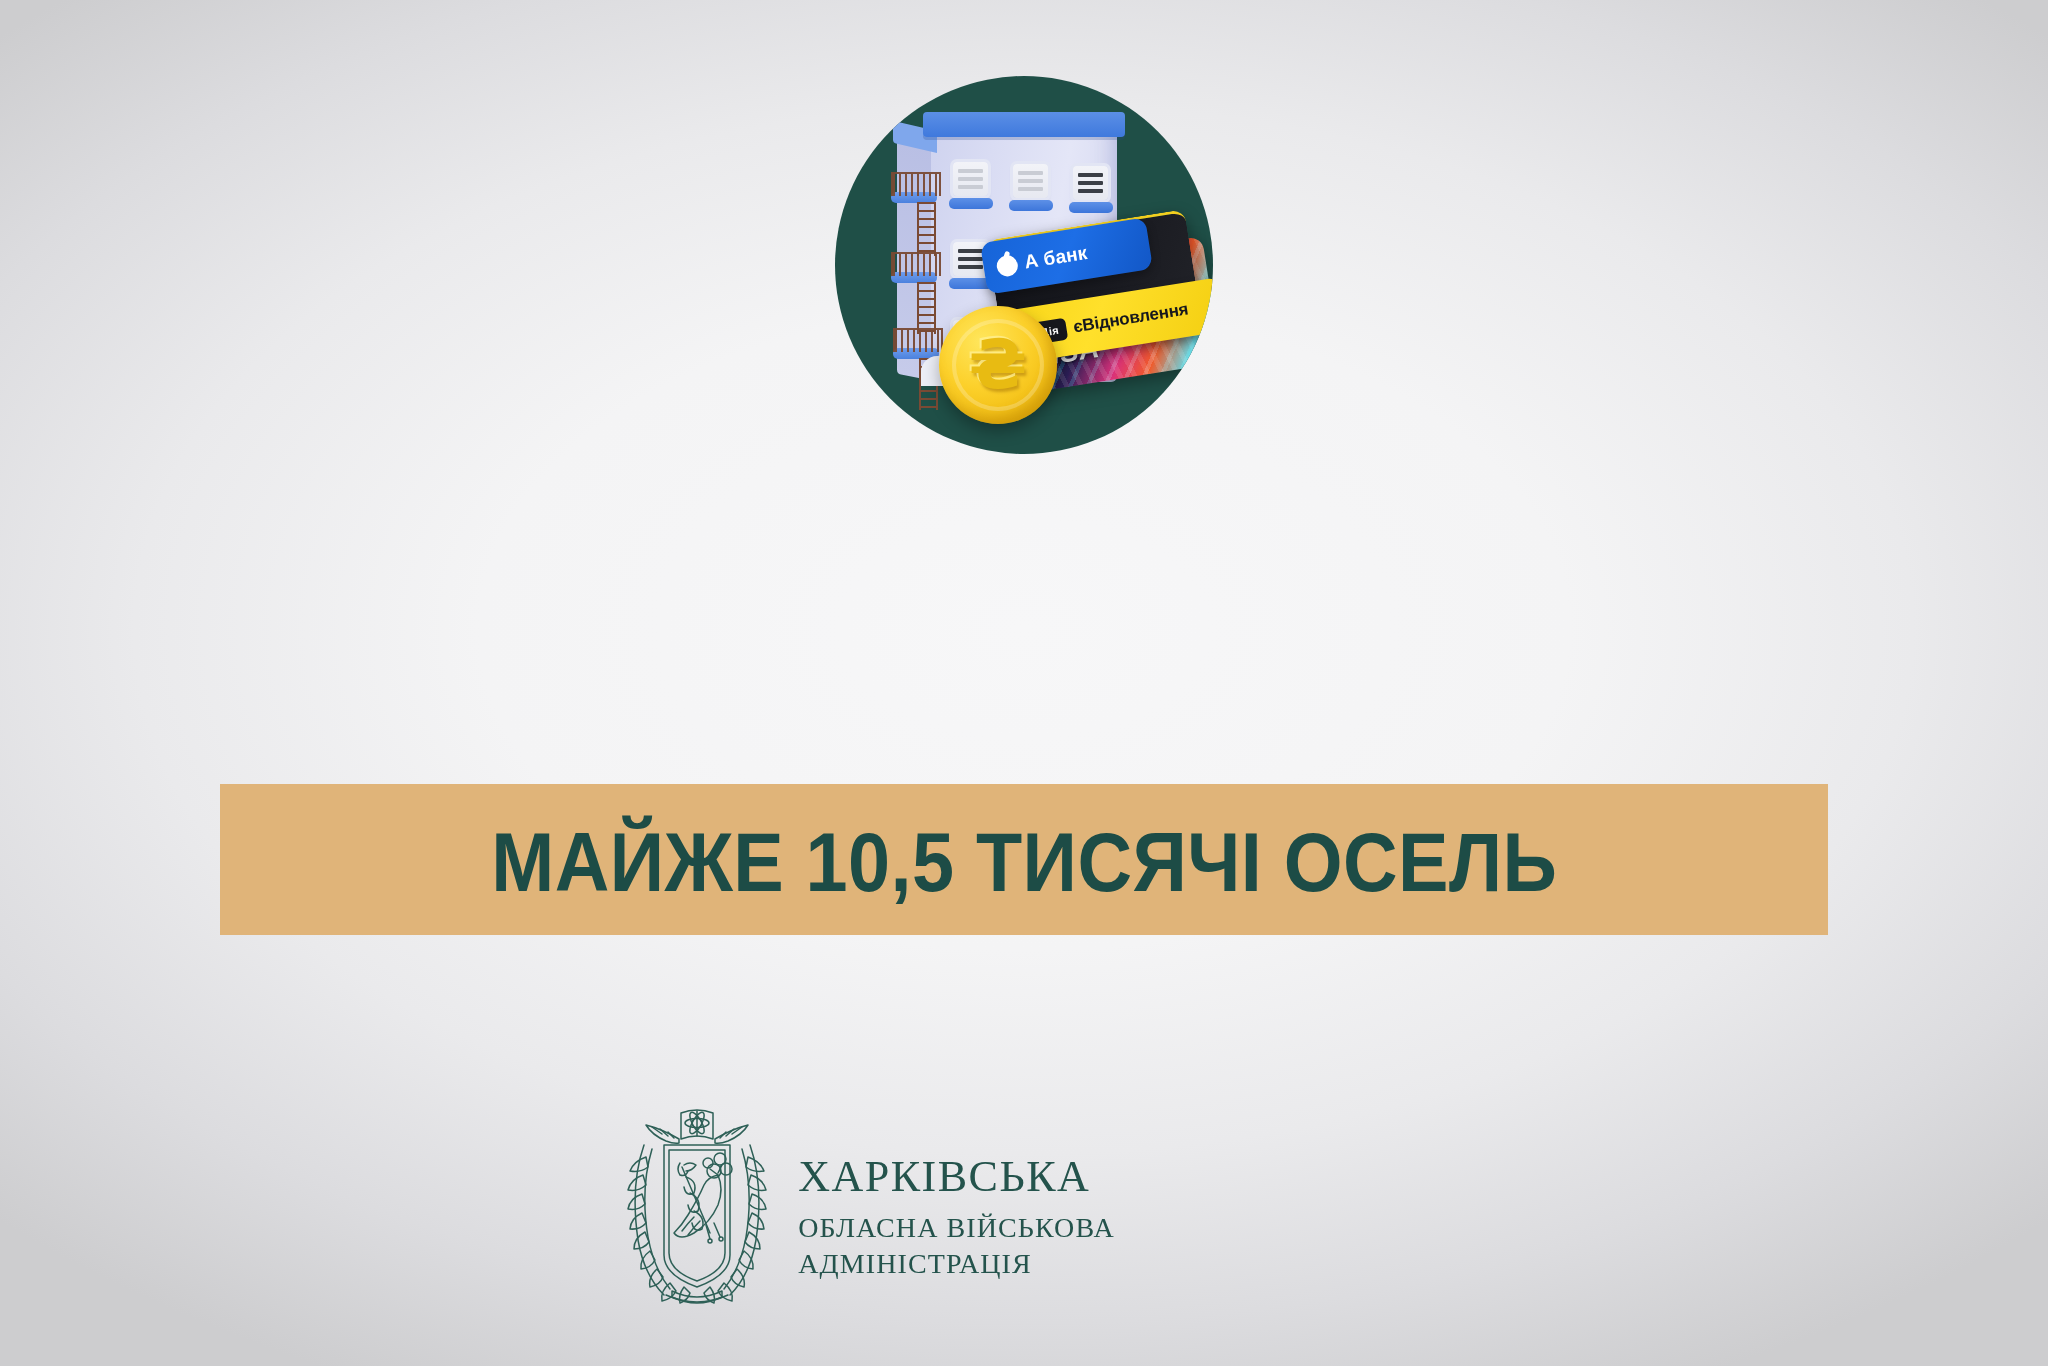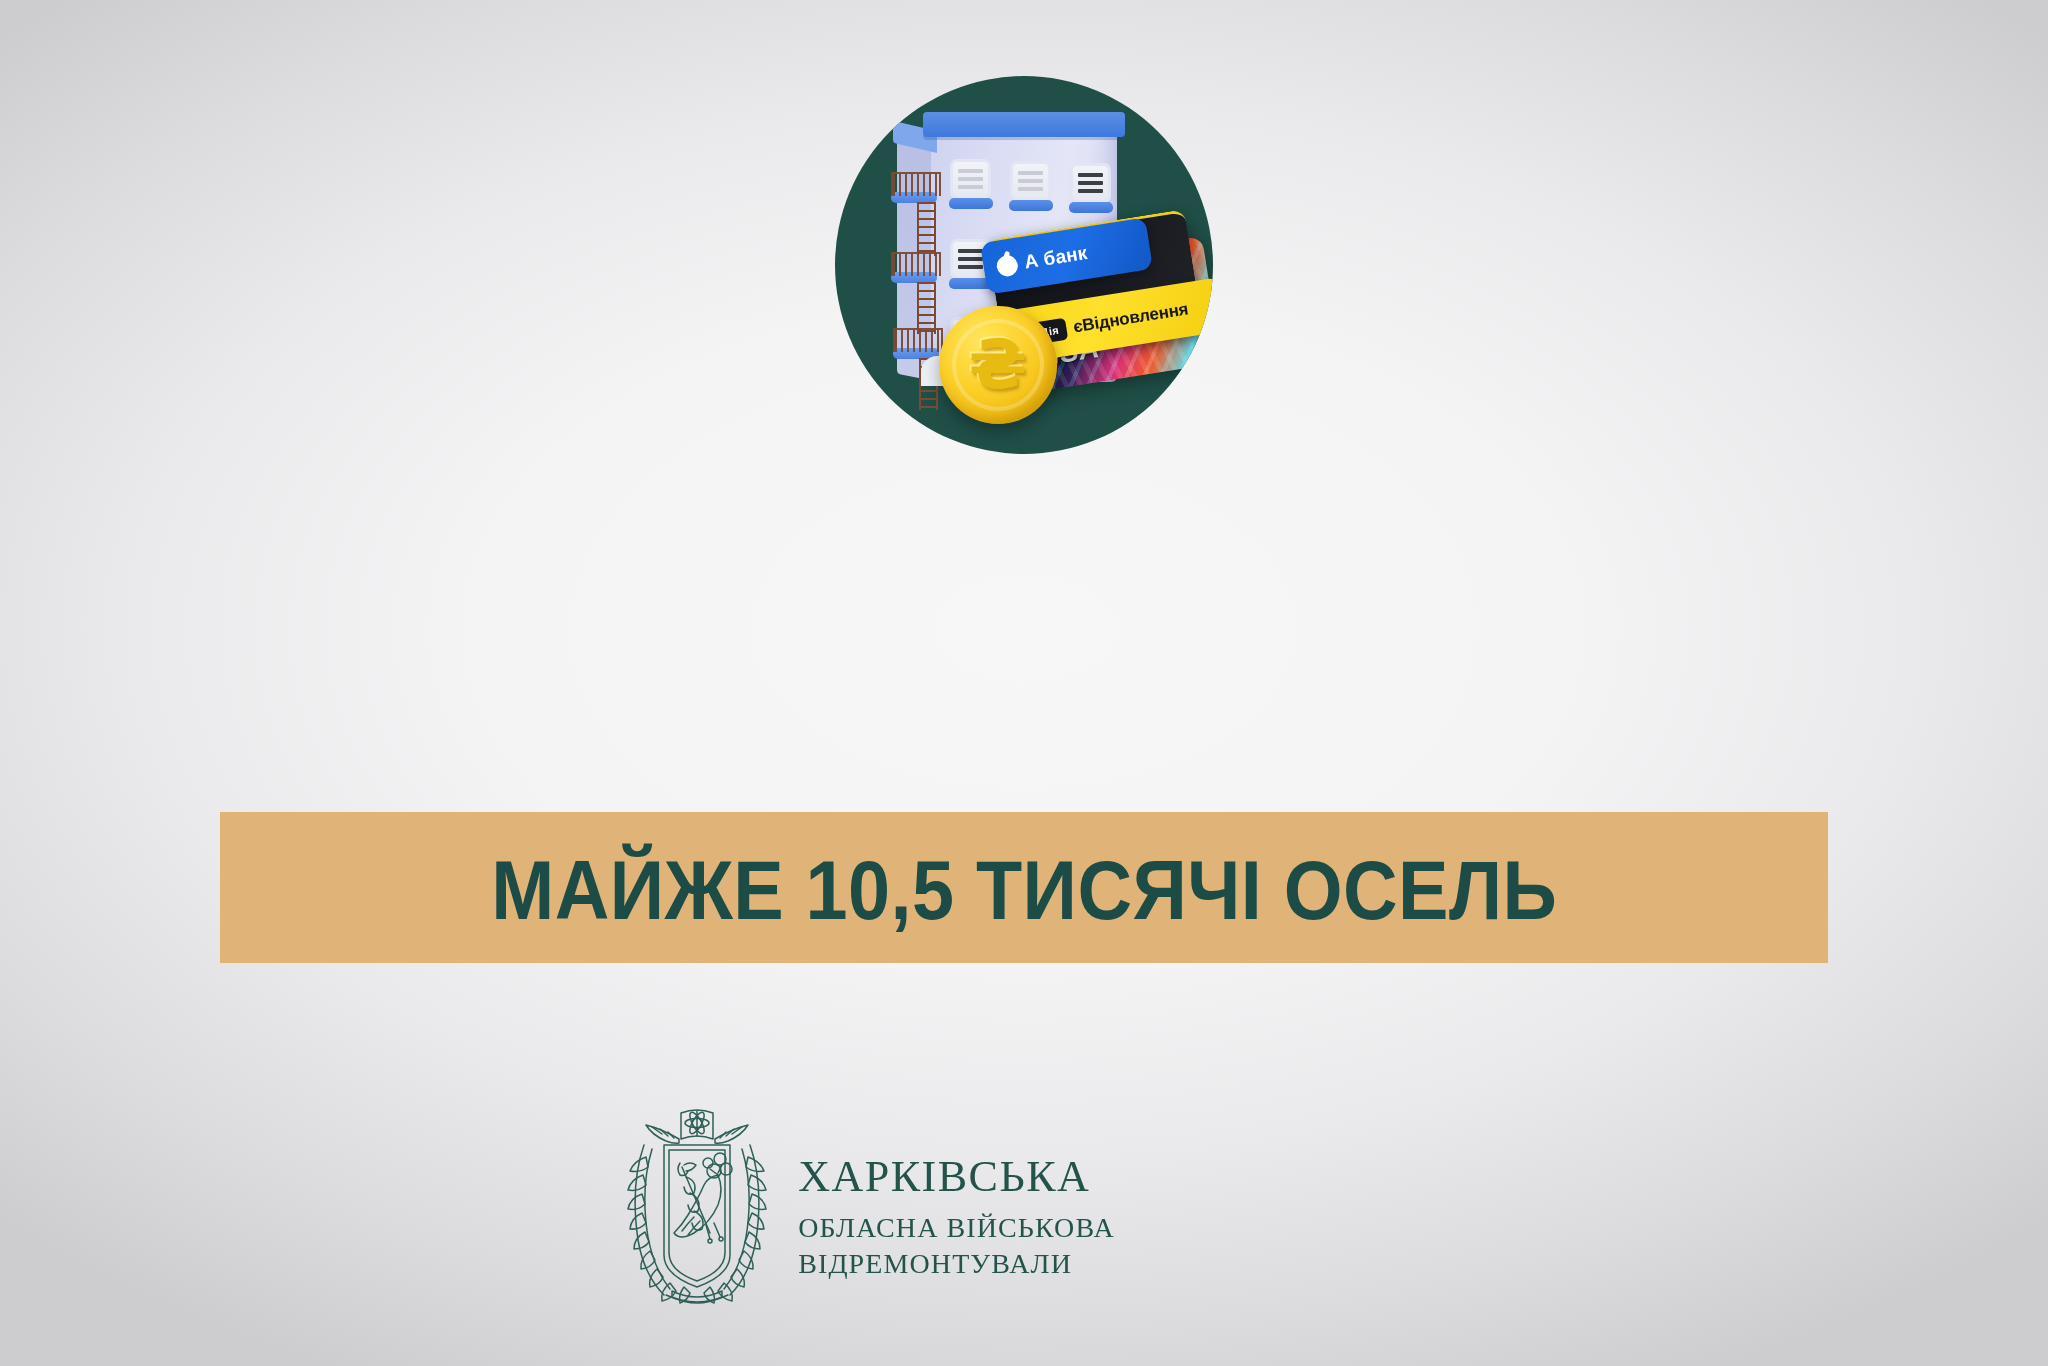--- a/index.html
+++ b/index.html
@@ -178,21 +178,21 @@
   }
   .hl1{
     font-size:78px;font-weight:700;letter-spacing:.5px;
     transform:scaleX(.88);line-height:1.02;
   }
   .hl2{
     font-size:70px;font-weight:400;letter-spacing:.5px;
     transform:scaleX(.9);line-height:1.05;margin-top:14px;
   }
   #highlight-bar{
-    position:absolute;left:220px;top:812px;width:1608px;height:151px;
+    position:absolute;left:220px;top:784px;width:1608px;height:151px;
     background:#e0b479;
     display:flex;align-items:center;justify-content:center;
   }
   .hl3{
     font-size:84px;font-weight:700;color:#1d4c46;letter-spacing:.5px;
     font-family:"Liberation Sans Narrow","Liberation Sans", sans-serif;
     text-transform:uppercase;white-space:nowrap;transform:scaleX(.9);
     line-height:1;margin-top:4px;
   }
 
@@ -378,17 +378,17 @@
           <path d="M88 64 L96 70 M100 60 L96 68"></path>
           <path d="M84 120 L88 134 M92 118 L98 132"></path>
           <circle cx="88" cy="136" r="2"></circle>
           <circle cx="99" cy="134" r="2"></circle>
         </g>
       </svg>
     </span>
     <span class="logo-text">
       <div class="logo-l1">ХАРКІВСЬКА</div>
       <div class="logo-l2">ОБЛАСНА ВІЙСЬКОВА</div>
-      <div class="logo-l3">ВІДРЕМОНТУВАЛИ</div>
+      <div class="logo-l3">АДМІНІСТРАЦІЯ</div>
     </span>
   </div>
 
 </div>
 
 </body></html>

